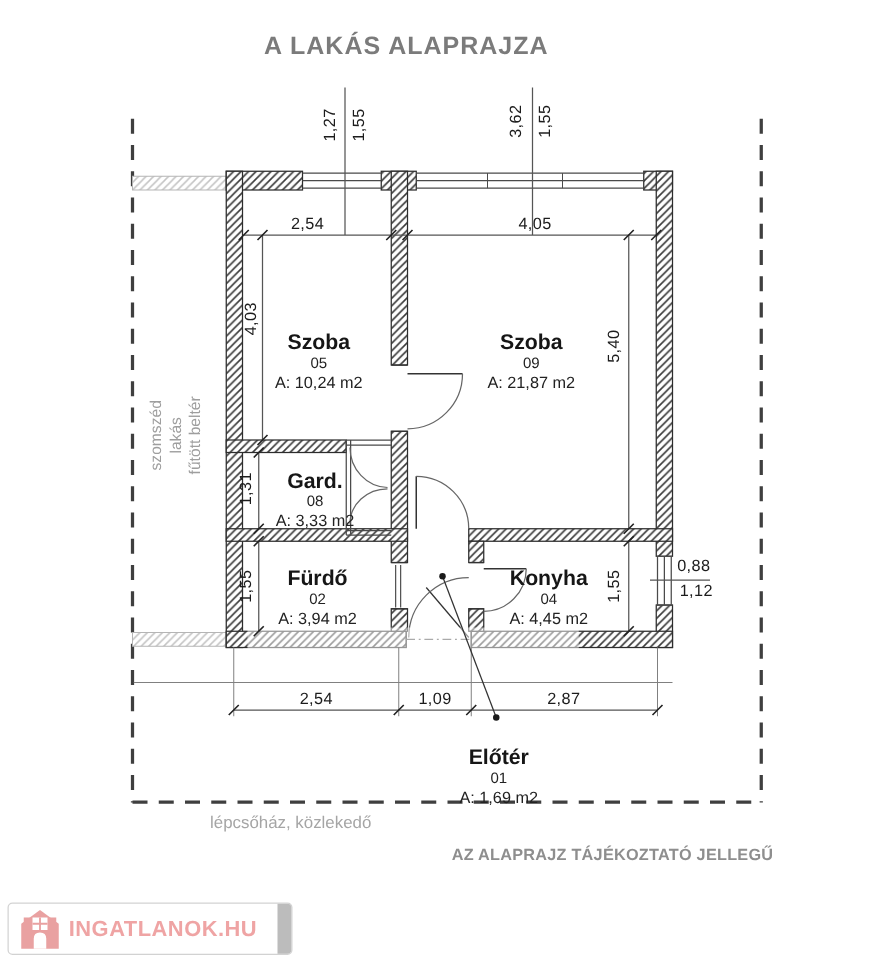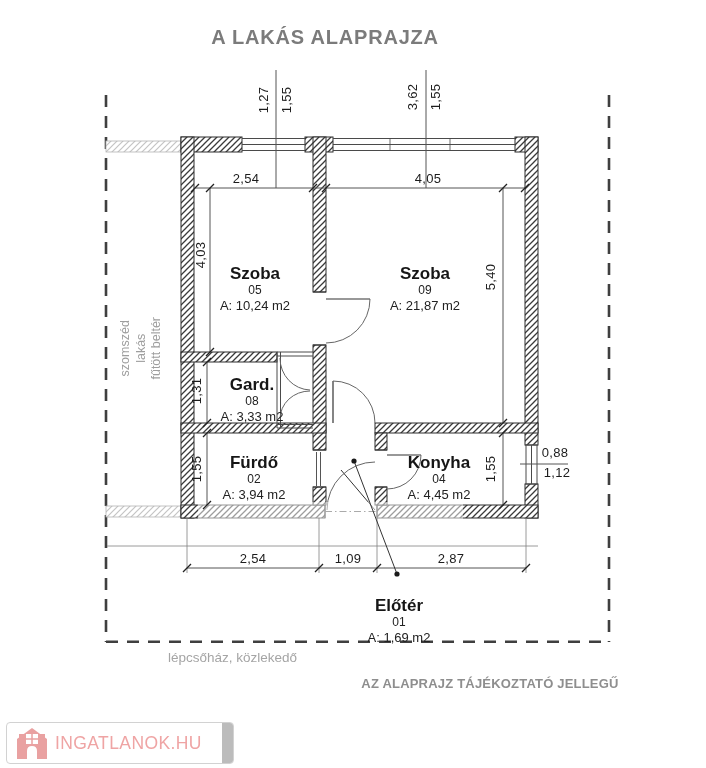--- a/index.html
+++ b/index.html
@@ -35,21 +35,21 @@
   .logo{
     left:6px;top:722px;width:226px;height:40px;background:#fff;
     border:1px solid #cfcfcf;border-radius:4px;opacity:.92;
   }
   .logo .bar{
     position:absolute;right:0;top:0;width:11px;height:40px;background:#b7b7b7;
     border-radius:0 3px 3px 0;
   }
   .logo .brand{
     position:absolute;left:48px;top:0;line-height:40px;
-    font-size:17.5px;font-weight:normal;color:#ee9d9d;letter-spacing:.4px;
+    font-size:17.5px;font-weight:bold;color:#ee9d9d;letter-spacing:.4px;
   }
   .logo .house{position:absolute;left:9px;top:4px;}
 </style>
 </head>
 <body>
 
 <div class="canvas">
 
   <svg class="abs" style="left:0;top:0" width="706" height="768" viewBox="0 0 706 768">
     <defs>

